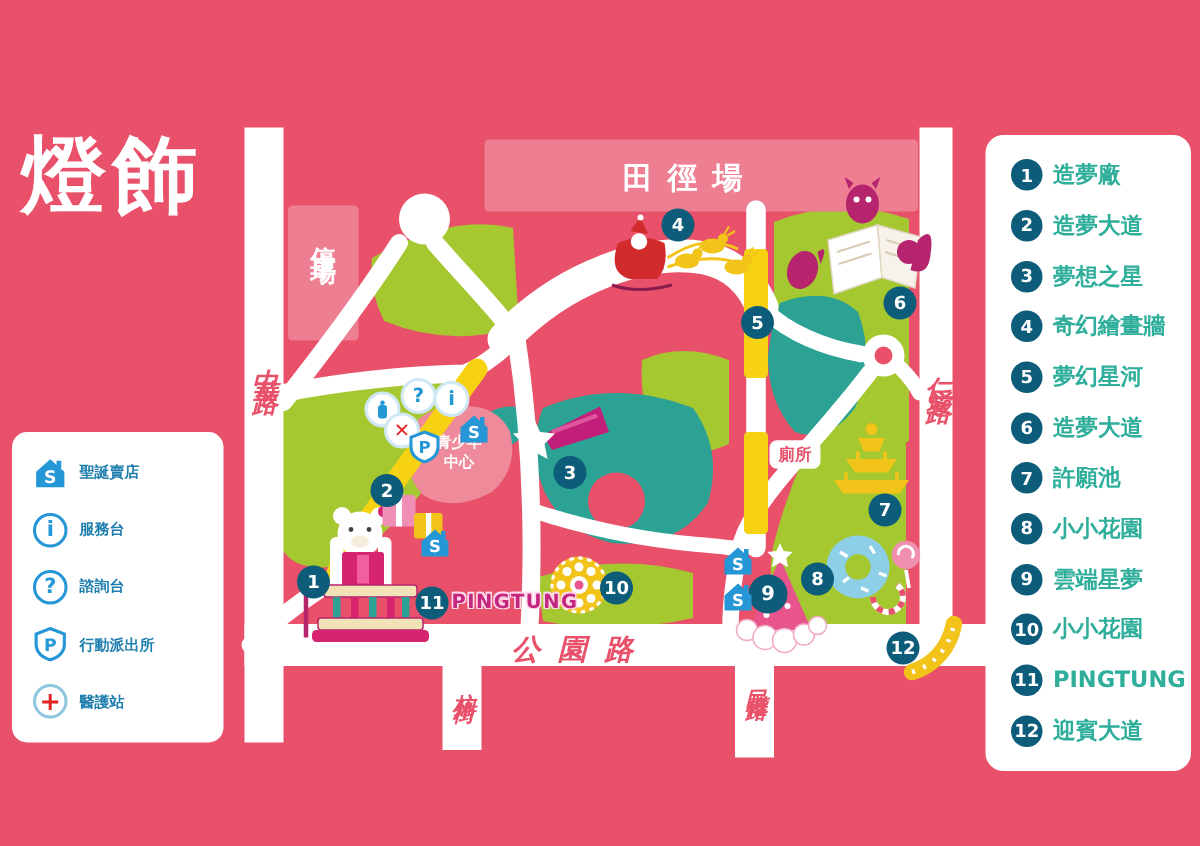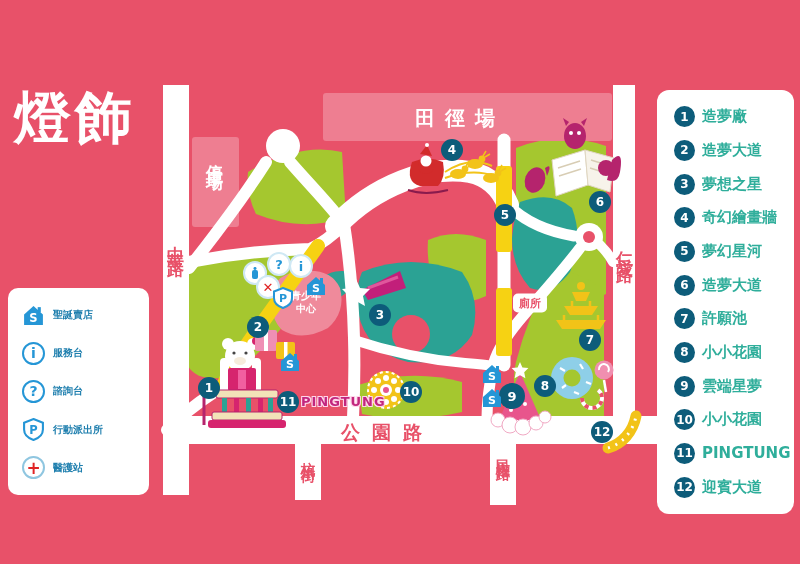--- a/index.html
+++ b/index.html
@@ -21,21 +21,21 @@
   .svgicon{width:23px;height:23px;flex:0 0 auto;}
   
   .attr-panel{position:absolute;left:657px;top:90px;width:137px;height:424px;background:#fff;
               border-radius:12px;display:flex;flex-direction:column;justify-content:space-around;
               padding:10px 0 10px 17px;box-sizing:border-box;}
   .attr-row{display:flex;align-items:center;gap:7px;}
   .attr-num{width:21px;height:21px;border-radius:50%;background:#0d5c7a;color:#fff;font-weight:800;
             font-size:12px;display:flex;align-items:center;justify-content:center;flex:0 0 auto;}
   .attr-label{color:#2fae9b;font-weight:800;font-size:15px;white-space:nowrap;}
   
-  .map-label{position:absolute;color:#e85169;font-weight:800;}
+  .map-label{position:absolute;color:#e85169;font-weight:800;font-style:italic;}
   .vtext{writing-mode:vertical-rl;text-orientation:upright;}
   .area-label{position:absolute;color:#fff;font-weight:800;}
   .marker{position:absolute;width:22px;height:22px;border-radius:50%;background:#0d5c7a;color:#fff;
           font-weight:800;font-size:12px;display:flex;align-items:center;justify-content:center;
           transform:translate(-50%,-50%);}
   .marker.big{width:26px;height:26px;font-size:13px;}
   .map-cicon{position:absolute;width:24px;height:24px;border-radius:50%;background:#fff;
              border:2px solid #cfe8f4;color:#2596d6;font-weight:900;font-size:13px;display:flex;
              align-items:center;justify-content:center;transform:translate(-50%,-50%);box-sizing:border-box;}
   .map-cicon.red{color:#e02424;}

